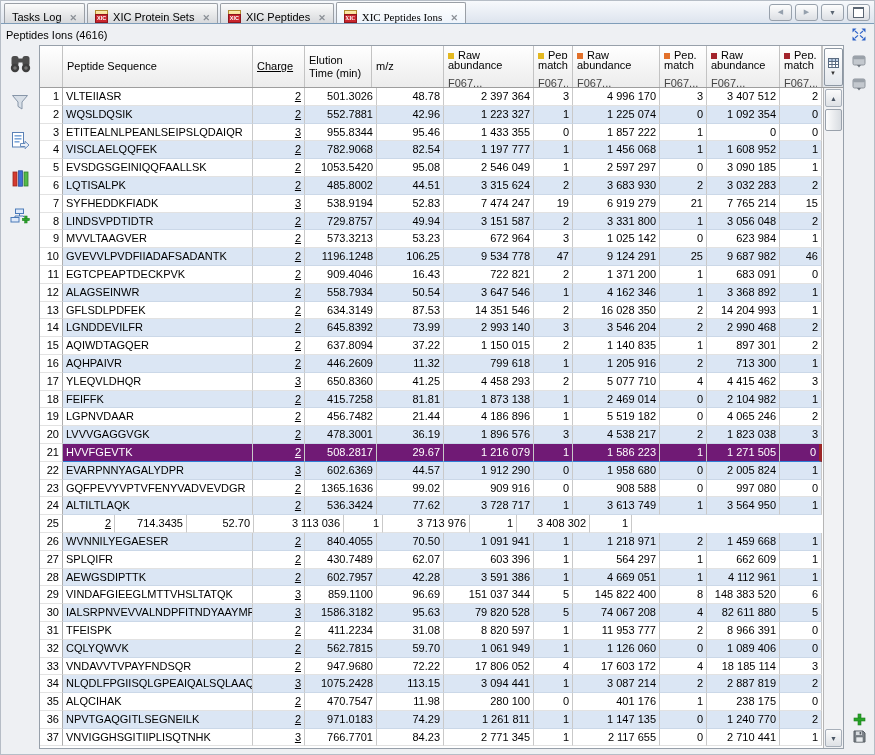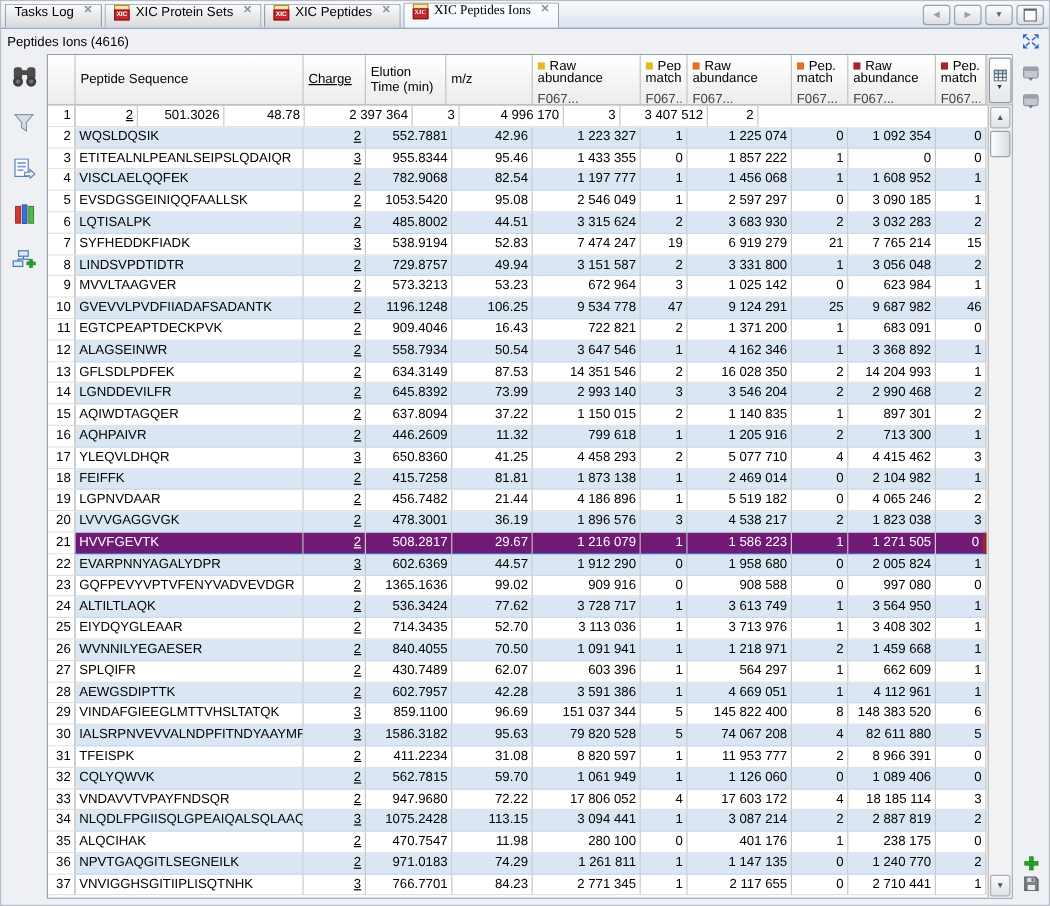--- a/index.html
+++ b/index.html
@@ -3,21 +3,21 @@
 <meta charset="utf-8">
 <style>
   html,body{margin:0;padding:0;background:#cfd6de;}
   .app{position:relative;width:875px;height:755px;background:#eef0f3;
        font-family:"Liberation Sans",sans-serif;font-size:11px;color:#000;overflow:hidden;
        border:1px solid #b6bdc6;box-sizing:border-box;}
 
   
   .tabbar{height:23px;display:flex;align-items:flex-end;gap:2px;padding:2px 3px 0 3px;
           background:linear-gradient(#f7f9fc,#dde4ee);border-bottom:1px solid #7f9db9;box-sizing:border-box;}
-  .tab{height:19px;display:flex;align-items:flex-start;gap:5px;padding:0 7px;
+  .tab{height:19px;display:flex;align-items:flex-end;gap:5px;padding:0 7px;
        background:linear-gradient(#fbfbfb,#d7d9dc);border:1px solid #9a9fa6;border-bottom:none;
        border-radius:2px 2px 0 0;white-space:nowrap;cursor:default;}
   .tab.active{height:20px;background:linear-gradient(#ffffff,#eef4fb);font-family:Liberation Serif, serif;}
   .tab .close{font-size:9px;font-weight:bold;color:#8a8f96;margin-left:3px;line-height:9px;}
   .xic-ico{position:relative;display:inline-block;width:13px;height:13px;
            background:linear-gradient(#fcebae,#e9c65d);border:1px solid #b08c30;box-sizing:border-box;flex:none;}
   .xic-ico i{position:absolute;left:-1px;right:-1px;bottom:-1px;height:7px;background:#c9252d;
              border:1px solid #8d151c;color:#fff;font-style:normal;font-weight:bold;font-size:5.5px;
              line-height:6px;text-align:center;}
   .tab-controls{margin-left:auto;align-self:center;display:flex;gap:3px;padding:0 1px 2px 0;}
@@ -254,20 +254,21 @@
             </svg>
             <span class="arr">▼</span>
           </span>
         </span>
       </div>
 
       <div class="tbody-wrap">
         <div class="rows-col">
             <div class="trow">
               <span class="cell c0 num">1</span>
+              <span class="cell c1 seq">VLTEIIASR</span>
               <span class="cell c2 r">2</span>
               <span class="cell c3 r">501.3026</span>
               <span class="cell c4 r">48.78</span>
               <span class="cell c5 r">2 397 364</span>
               <span class="cell c6 r">3</span>
               <span class="cell c7 r">4 996 170</span>
               <span class="cell c8 r">3</span>
               <span class="cell c9 r">3 407 512</span>
               <span class="cell c10 r">2</span>
             </div>
@@ -565,21 +566,20 @@
               <span class="cell c4 r">77.62</span>
               <span class="cell c5 r">3 728 717</span>
               <span class="cell c6 r">1</span>
               <span class="cell c7 r">3 613 749</span>
               <span class="cell c8 r">1</span>
               <span class="cell c9 r">3 564 950</span>
               <span class="cell c10 r">1</span>
             </div>
             <div class="trow">
               <span class="cell c0 num">25</span>
-              <span class="cell c1 seq">EIYDQYGLEAAR</span>
               <span class="cell c2 r">2</span>
               <span class="cell c3 r">714.3435</span>
               <span class="cell c4 r">52.70</span>
               <span class="cell c5 r">3 113 036</span>
               <span class="cell c6 r">1</span>
               <span class="cell c7 r">3 713 976</span>
               <span class="cell c8 r">1</span>
               <span class="cell c9 r">3 408 302</span>
               <span class="cell c10 r">1</span>
             </div>

